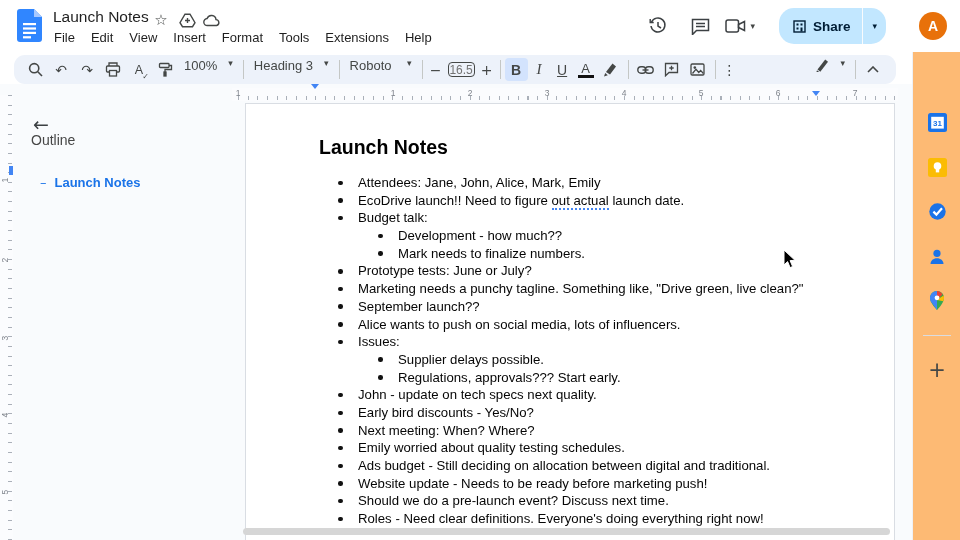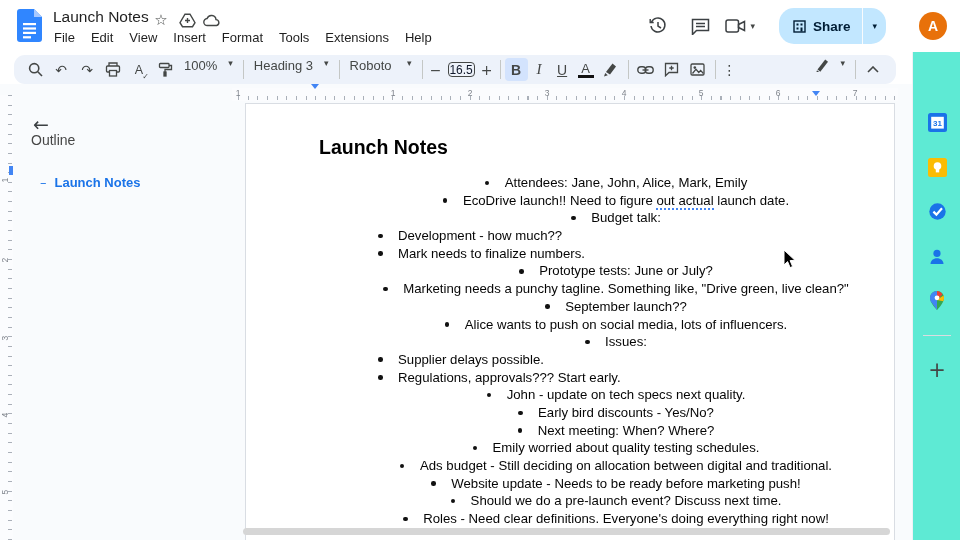--- a/index.html
+++ b/index.html
@@ -32,21 +32,21 @@
 
   
   .toolbar { position:absolute; left:14px; top:55px; width:882px; height:29px; background:#edf2fa; border-radius:11px; display:flex; align-items:center; padding:0 10px 0 8px; }
   .ti { min-width:26px; height:23px; display:flex; align-items:center; justify-content:center; color:#444746; font-size:14px; border-radius:4px; }
   .tdiv { width:1px; height:19px; background:#c4c7c5; margin:0 4px; flex:none; }
   .tlabel { font-size:13px; color:#444746; display:flex; align-items:flex-start; gap:7px; padding:0 6px; height:23px; }
   .bold-btn { background:#d3e3fd; font-weight:700; }
   .italic-btn { font-style:italic; font-family:"Liberation Serif", serif; font-size:15px; }
   .under-btn { text-decoration:underline; }
   .tcolor { border-bottom:3px solid #111; line-height:12px; height:15px; min-width:16px; margin-top:2px; font-size:13px; display:flex; justify-content:center; }
-  .size-box { width:27px; height:15px; border:1px solid #444746; border-radius:4px; font-size:12px; color:#0f172a; display:flex; align-items:center; justify-content:center; margin:0 3px;text-align:right; }
+  .size-box { width:27px; height:15px; border:1px solid #444746; border-radius:4px; font-size:12px; color:#737373; display:flex; align-items:center; justify-content:center; margin:0 3px;text-align:right; }
   .spell { position:relative; font-size:12.5px; }
   .spell .chk { position:absolute; right:3px; bottom:0px; font-size:8px; }
   .spacer { flex:1; }
 
   
   .hruler { position:absolute; left:232px; top:88px; width:666px; height:13px; background:#fbfcfe; }
   .hruler .ticks { position:absolute; left:6px; right:0; bottom:1px; height:4px;
     background:repeating-linear-gradient(to right,#aab0b9 0 1px,transparent 1px 9.65px); }
   .hnum { position:absolute; top:0px; width:10px; text-align:center; font-size:8.5px; color:#7d828a; }
   .hnum:nth-of-type(1){left:1px}.hnum:nth-of-type(2){left:156px}.hnum:nth-of-type(3){left:233px}
@@ -72,30 +72,30 @@
   .outline-dash { font-size:13px; margin-right:8px; }
   .outline-text { font-size:13px; font-weight:700; }
 
   
   .page { position:absolute; left:245px; top:103px; width:650px; height:437px; background:#fff; border:1px solid #d9dde3; border-bottom:none; }
   .page-title { position:absolute; left:73px; top:32px; font-size:19.5px; font-weight:700; color:#000; }
   .bullets { position:absolute; left:0; top:70px; width:100%; }
   .row { display:flex; align-items:flex-start; height:17.7px; font-size:13.2px; color:#060606; }
   .row .txt { line-height:17.4px; white-space:pre; }
   .dot { width:4.5px; height:4.5px; border-radius:50%; background:#111; margin-top:6.6px; margin-right:15.5px; flex:none; }
-  .l1 { padding-left:92px;justify-content:center; } .l2 { padding-left:132px; }
+  .l1 { padding-left:92px; } .l2 { padding-left:132px; }
   .u-sugg { border-bottom:2px dotted #4285f4; }
 
   .bottom-bar { position:absolute; left:243px; top:528px; width:647px; height:7px; background:#d6d6d6; border-radius:4px; }
 
   
   .cursor { position:absolute; left:783px; top:250px; }
 
   
-  .side-panel { position:absolute; left:912px; top:52px; width:48px; height:488px; background:#5eead4; border-left:1px solid #eef1f6; }
+  .side-panel { position:absolute; left:912px; top:52px; width:48px; height:488px; background:#fdba74; border-left:1px solid #eef1f6; }
   .sp-item { position:absolute; left:14px; width:20px; height:20px; display:flex; align-items:center; justify-content:center; }
   .sp-cal{top:60px}.sp-keep{top:105px}.sp-tasks{top:149px}.sp-cont{top:194px}.sp-maps{top:238px}
   .sp-div { position:absolute; left:10px; top:283px; width:28px; height:1px; background:#dadce0; }
   .sp-plus { top:308px; font-size:21px; color:#444746; font-weight:400; }
 
   svg { display:block; }
 </style>
 </head>
 <body>
 

